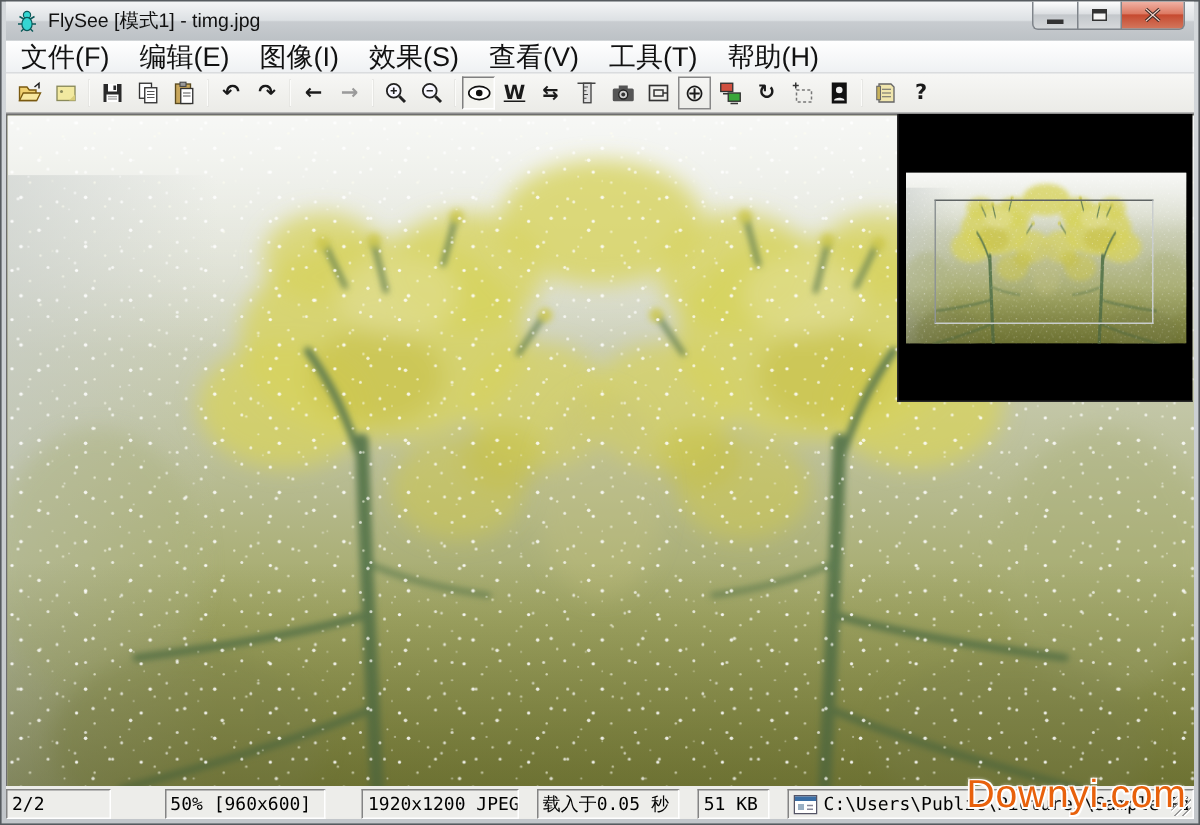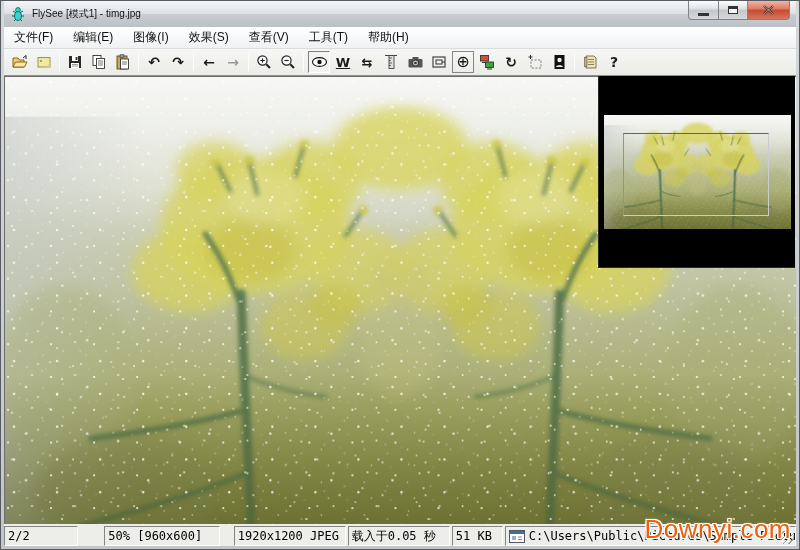--- a/index.html
+++ b/index.html
@@ -15,41 +15,41 @@
     overflow:hidden;
   }
 
   
   .titlebar{
     height:26px;flex:0 0 26px;display:flex;align-items:center;
     background:linear-gradient(#f4f5f6 0%,#dde1e4 48%,#c8ccd0 52%,#bcc1c5 100%);
     position:relative;
   }
   .titlebar .app-icon{width:16px;height:16px;margin:0 6px 0 6px;flex:0 0 16px;}
-  .titlebar .title-text{font-size:10px;color:#111;}
+  .titlebar .title-text{font-size:13px;color:#111;}
   .win-controls{position:absolute;top:0;right:6px;display:flex;}
   .win-btn{
     height:19px;border:1px solid #7f848a;border-top:none;
     display:flex;align-items:center;justify-content:center;
     background:linear-gradient(#fefefe 0%,#dcdfe2 45%,#c3c7cb 50%,#d6d9db 100%);
   }
   .win-btn.min{width:30px;border-radius:0 0 0 4px;border-right:none;}
   .win-btn.max{width:30px;}
   .win-btn.close{
     width:42px;border-radius:0 0 4px 0;border-left:none;
     background:linear-gradient(#f0b3a6 0%,#dd7a63 45%,#c64a30 50%,#d3765c 100%);
   }
   .glyph-min{width:11px;height:3px;background:#333;margin-top:8px;}
   .glyph-max{width:10px;height:8px;border:1px solid #333;border-top:3px solid #333;background:#f6f6f6;}
 
   
   .menubar{
     height:22px;flex:0 0 22px;display:flex;align-items:center;
     background:linear-gradient(#ffffff,#eff1f3);
-    border-bottom:1px solid #dadcde;font-size:12px;color:#111;
+    border-bottom:1px solid #dadcde;font-size:18px;color:#111;
   }
   .menu-item{padding:3px 10px;cursor:default;}
 
   
   .toolbar{
     height:27px;flex:0 0 27px;display:flex;align-items:center;
     background:linear-gradient(#f7f7f5,#ebebe7);
     border-bottom:1px solid #8f8f8f;padding-left:4px;
   }
   .tb-btn{
@@ -84,21 +84,21 @@
   .nav-thumb{position:absolute;left:5px;top:39px;width:187px;height:114px;}
   .nav-viewrect{
     position:absolute;left:24px;top:57px;width:146px;height:83px;
     border:1px solid;border-color:#5f6464 #c9cdcd #c9cdcd #8e9494;
     background:transparent;
   }
 
   
   .statusbar{
     height:22px;flex:0 0 22px;display:flex;align-items:stretch;
-    background:#ededea;padding-top:2px;gap:2px;
+    background:#ededea;padding-top:2px;gap:12px;
     font-family:"DejaVu Sans Mono","Liberation Mono",monospace;
     font-size:12px;color:#000;
   }
   .sb-panel{
     border:1px solid;border-color:#848484 #ffffff #ffffff #848484;
     display:flex;align-items:center;padding:0 3px;white-space:nowrap;overflow:hidden;
   }
   .sb-p1{width:82px;}
   .sb-p2{width:128px;margin-left:24px;}
   .sb-p3{width:124px;margin-left:12px;}

